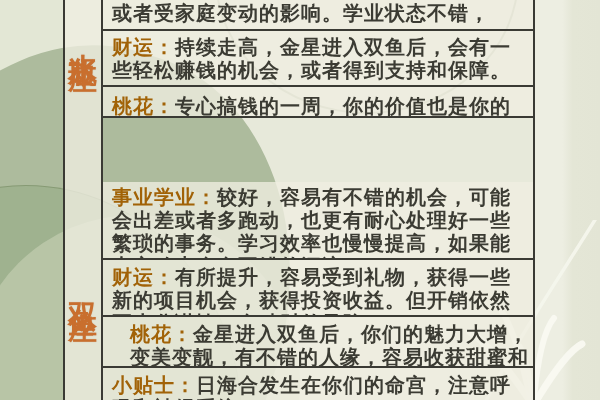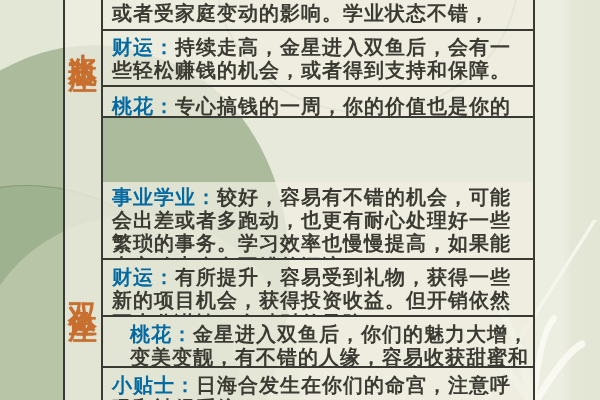--- a/index.html
+++ b/index.html
@@ -28,21 +28,21 @@
                font-size:29px;font-weight:bold;letter-spacing:4px;color:#c96f2e;
                text-shadow:0 0 1px rgba(150,70,20,.35);white-space:nowrap;}
   .sec-aqua .zodiac-name{top:110px;}
   .sec-pisces .zodiac-name{top:98px;}
   .rows{flex:1;display:flex;flex-direction:column;}
   .row{box-sizing:border-box;border-bottom:2px solid #3a3a34;background:rgba(240,238,226,.78);
        padding:0 4px 0 9px;overflow:hidden;}
   .row:last-child.no-divider{border-bottom:none;}
   .row p{margin:0;font-size:20px;font-weight:bold;line-height:23px;letter-spacing:1px;
          color:#3b3b33;word-break:break-all;line-break:anywhere;}
-  .lbl{color:#0369a1;}
+  .lbl{color:#a16207;}
   .row-contin{display:flex;align-items:flex-end;padding-bottom:4px;}
   .sec-aqua{height:262px;}
   .sec-aqua .r0{height:111px;}
   .sec-aqua .r1{height:56px;padding-top:5px;}
   .sec-aqua .r2{height:31px;padding-top:8px;}
   .sec-aqua .r3{height:64px;padding-top:6px;}
   .sec-pisces{height:258px;}
   .sec-pisces .r0{height:78px;padding-top:4px;}
   .sec-pisces .r1{height:57px;padding-top:6px;}
   .sec-pisces .r2{height:51px;padding-top:6px;text-align:right;}

